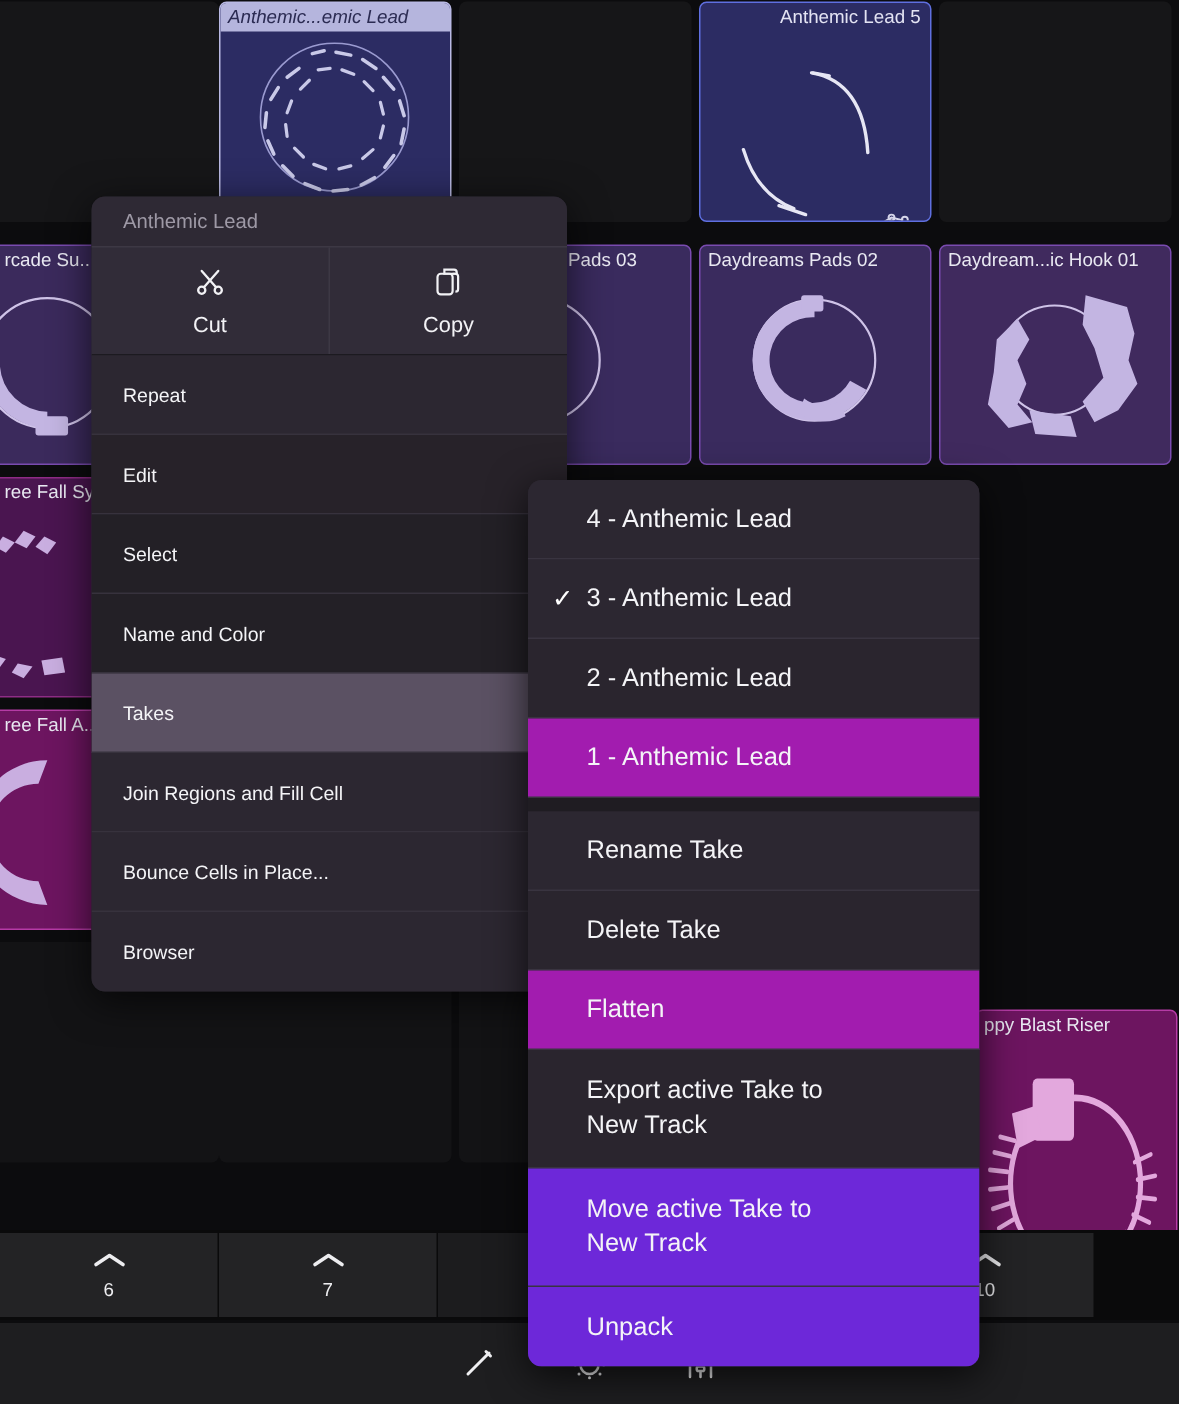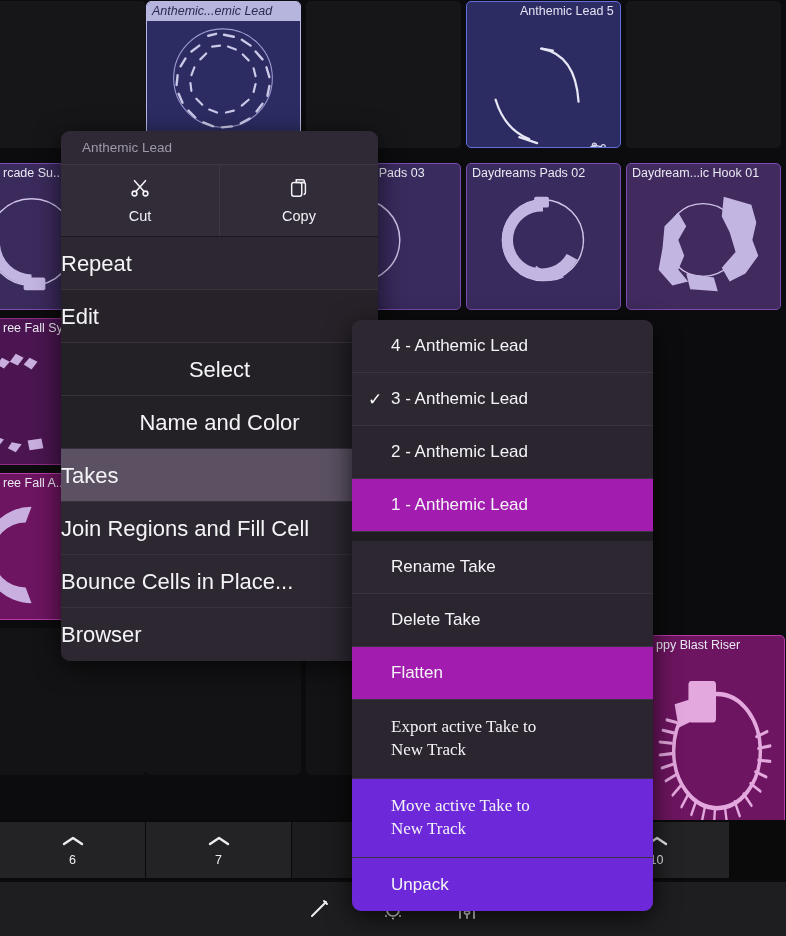--- a/index.html
+++ b/index.html
@@ -113,28 +113,29 @@
     gap:5px;
     color:#f2f2f5;
     border-right:1px solid #3d3844;
   }
   #ctxmenu .actions .act:last-child { border-right:none; }
   #ctxmenu .actions .act .lbl { font-size:14.5px; }
   #ctxmenu .actions .act.danger, #ctxmenu .actions .act.danger .lbl { color:#ef3a32; }
 
   .mrow {
     height:53px; line-height:53px;
-    font-size:22px;
+    padding-left:21px;
+    font-size:13px;
     color:#f4f4f7;
     background:#2c2731;
     border-bottom:1px solid #37323d;
     white-space:nowrap;
   }
   .mrow.dark { background:#272229; }
-  .mrow.darker { background:#232026;text-align:center; }
+  .mrow.darker { background:#232026; }
   .mrow.hl { background:#5b5163; }
   .mrow.last { border-bottom:none; }
 
   
   #submenu {
     position:absolute; left:352px; top:320px;
     width:301px;
     background:#2b2630;
     border-radius:9px;
     box-shadow:0 6px 26px rgba(0,0,0,.7);
@@ -147,21 +148,21 @@
     color:#f4f4f7;
     background:#2c2731;
     border-bottom:1px solid #393440;
     display:flex; align-items:center;
     position:relative;
   }
   .srow.d1 { background:#2a252e; }
   .srow.d2 { background:#a21caf; }
   .srow.d3 { background:#6d28d9; }
   .srow.two { height:79px; line-height:1.35; }
-  .srow.two .txt { white-space:pre-line;font-family:Liberation Serif, serif; }
+  .srow.two .txt { white-space:pre-line; }
   .srow.last { border-bottom:none; }
   .srow .check {
     position:absolute; left:16px; top:50%;
     transform:translateY(-50%);
     font-size:17px; color:#ffffff;
   }
   .sgap { height:9px; background:#1f1c22; }
 </style>
 </head>
 <body>
@@ -321,21 +322,21 @@
       </svg>
     </div>
   </div>
 
   <div class="cell slotempty" style="left:146px; top:473px;"></div>
 
   <div class="cell slotempty" style="left:-9px; top:628px;"></div>
   <div class="cell slotempty" style="left:146px; top:628px;"></div>
   <div class="cell slotempty" style="left:306px; top:628px;"></div>
 
-  <div class="cell aud magenta magsel" style="left:650px; top:635px; width:135px; height:204px;">
+  <div class="cell aud magenta magsel" style="left:650px; top:673px; width:135px; height:204px;">
     <div class="hdr">ppy Blast Riser</div>
     <div class="body">
       <svg class="wave" viewBox="0 0 135 141" preserveAspectRatio="none">
         <circle cx="67" cy="74" r="44" fill="none" stroke="#e3a8dd" stroke-width="3.5"></circle>
         <rect x="38" y="20" width="28" height="32" rx="3" fill="#e3a8dd"></rect>
         <path d="M24 38 L40 34 L44 50 L28 56 Z" fill="#e3a8dd"></path>
         <g stroke="#e3a8dd" stroke-width="2.4" stroke-linecap="round">
           <path d="M26 52 L16 50"></path>
             <path d="M23 60 L12 58"></path>
           <path d="M21 68 L9 67"></path>

